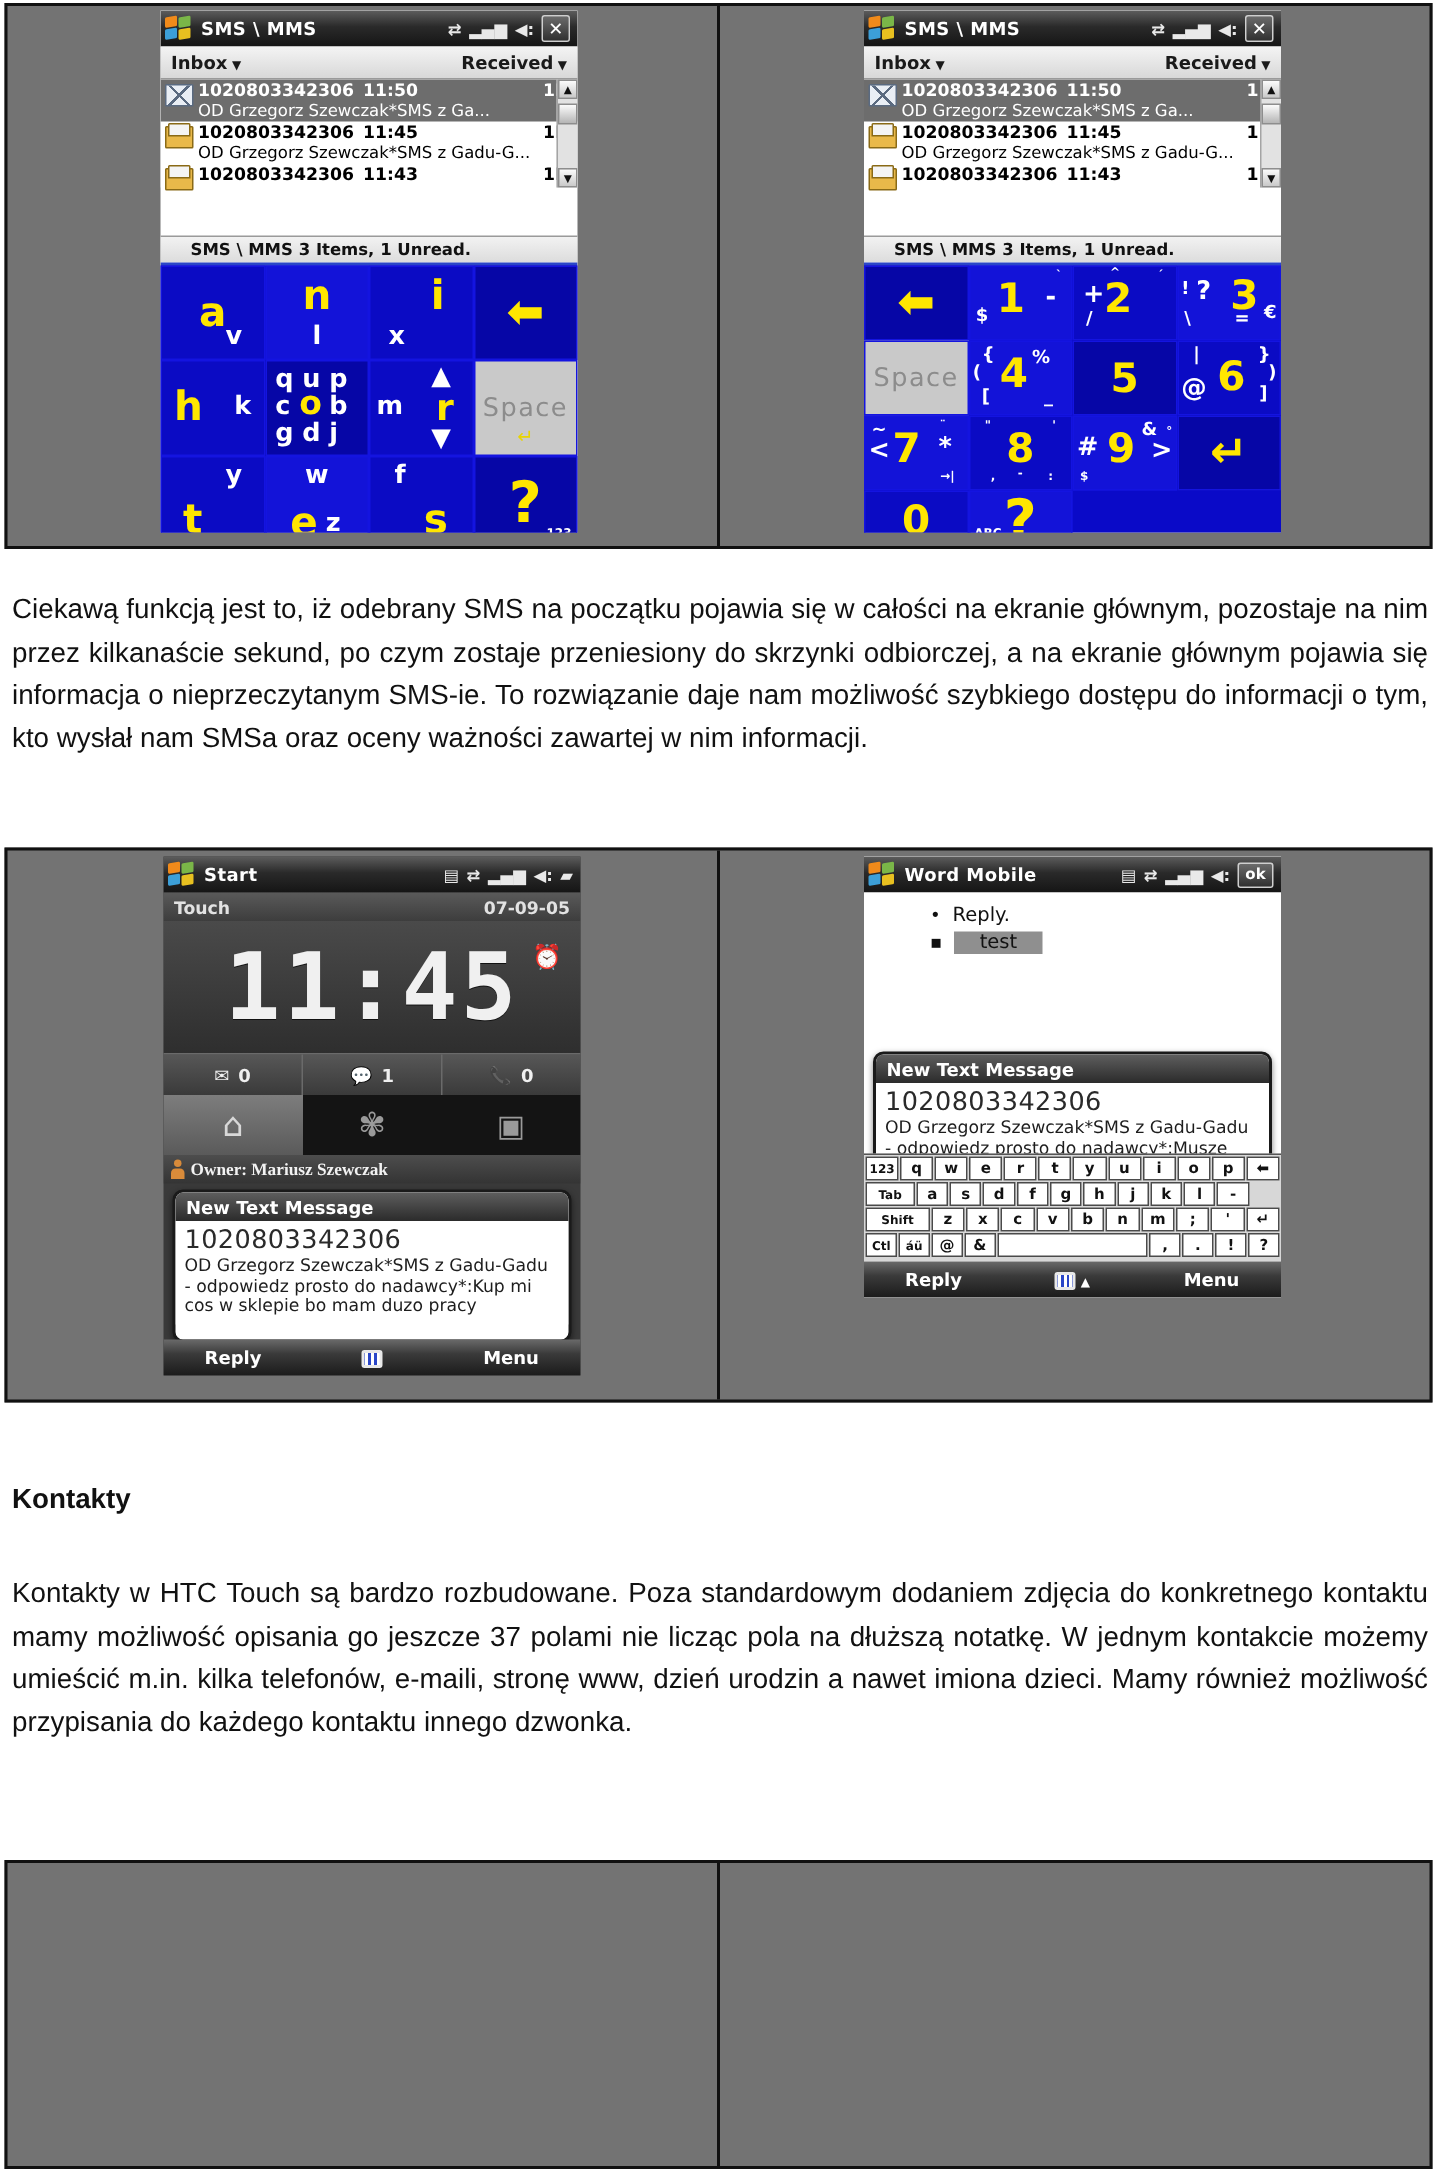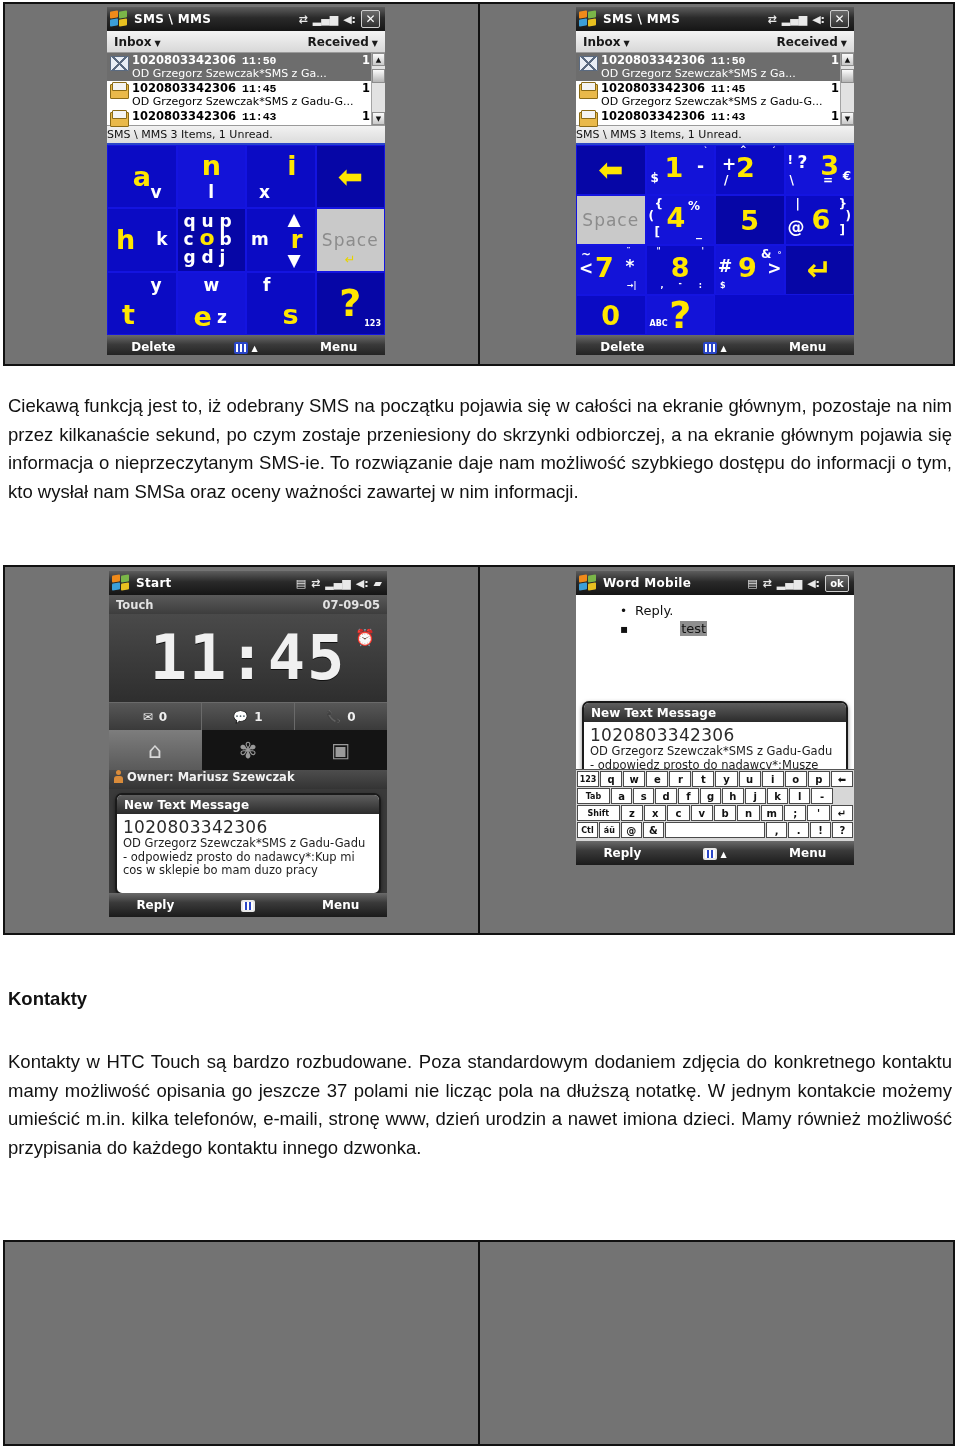--- a/index.html
+++ b/index.html
@@ -49,34 +49,34 @@
   .env.unread{background:#e9eef5;border:1px solid #5a6a80;}
   .env.unread:after{content:"";position:absolute;left:0;top:0;width:100%;height:100%;
      background:linear-gradient(135deg,transparent 46%,#5a6a80 46%,#5a6a80 54%,transparent 54%),
                 linear-gradient(225deg,transparent 46%,#5a6a80 46%,#5a6a80 54%,transparent 54%);}
   .env.read{background:#e9b94a;border:1px solid #8a6a16;}
   .env.read:after{content:"";position:absolute;left:1px;top:-3px;width:13px;height:7px;
      background:#f4f4f4;border:1px solid #8a6a16;border-radius:1px 1px 0 0;}
   .mtxt{flex:1 1 auto;font-size:11.5px;line-height:13px;}
   .mline1{display:flex;font-weight:bold;}
   .mnum{flex:0 0 auto;width:110px;}
-  .mtime{flex:0 0 auto;width:48px;font-family:Liberation Mono, monospace;}
+  .mtime{flex:0 0 auto;width:48px;}
   .msize{flex:1 1 auto;text-align:right;padding-right:6px;}
   .mline2{font-size:11px;white-space:nowrap;overflow:hidden;}
   .scroll{position:absolute;right:0;top:0;width:13px;height:100%;
           background:#e2e2e2;border-left:1px solid #a4a4a4;
           display:flex;flex-direction:column;align-items:center;justify-content:space-between;}
   .sbtn{width:13px;height:13px;background:linear-gradient(180deg,#fbfbfb,#c9c9c9);
         border:1px solid #8d8d8d;box-sizing:border-box;font-size:7px;display:flex;
         align-items:center;justify-content:center;color:#111;}
   .sthumb{width:11px;height:12px;background:linear-gradient(180deg,#fbfbfb,#b5b5b5);
           border:1px solid #8d8d8d;}
   .statusbar{height:17px;background:linear-gradient(180deg,#f2f2f2,#dcdcdc);
              border-top:1px solid #9a9a9a;border-bottom:2px solid #2a46c8;
-             font-size:11px;font-weight:normal;display:flex;align-items:center;padding-left:0;color:#111;}
+             font-size:11px;font-weight:bold;display:flex;align-items:center;padding-left:20px;color:#111;margin-top:32px;}
 
   
   .keypad{position:relative;background:#0a0ac8;}
   .kgrid{display:grid;grid-template-columns:1fr 1fr 1fr 1fr;grid-template-rows:1fr 1fr 1fr;height:100%;}
   .kcell{position:relative;border:1px solid #1414e0;box-sizing:border-box;
          background:#0b0bc4;display:flex;align-items:center;justify-content:center;}
   .kcell.alt{background:#1313d8;}
   .kcell.gray{background:#c9c9c9;}
   .kcell.dark{background:#0606a6;}
   .big{color:#ffe600;font-weight:bold;font-size:27px;line-height:1;}
@@ -114,40 +114,40 @@
   .cntrow{height:27px;display:flex;background:linear-gradient(180deg,#575757,#3a3a3a);
           border-top:1px solid #6a6a6a;}
   .cnt{flex:1 1 0;display:flex;align-items:center;justify-content:center;gap:6px;
        color:#f0f0f0;font-size:12px;font-weight:bold;}
   .cnt + .cnt{border-left:1px solid #6a6a6a;}
   .launchrow{height:40px;display:flex;}
   .lq{flex:1 1 0;display:flex;align-items:center;justify-content:center;}
   .lq.lit{background:linear-gradient(180deg,#7d7d7d,#5a5a5a);}
   .lq.blk{background:#141414;}
   .ownerrow{height:19px;background:linear-gradient(180deg,#4d4d4d,#343434);
-            display:flex;gap:5px;padding-left:5px;
-            color:#f2f2f2;font-size:11.5px;font-weight:bold;}
+            display:flex;align-items:center;gap:5px;padding-left:5px;
+            color:#f2f2f2;font-size:11.5px;font-weight:bold;font-family:Liberation Serif, serif;}
   .person{width:8px;height:13px;position:relative;flex:0 0 auto;}
   .person:before{content:"";position:absolute;left:2px;top:0;width:5px;height:5px;border-radius:50%;background:#d98b3a;}
   .person:after{content:"";position:absolute;left:0;top:6px;width:9px;height:7px;border-radius:3px 3px 0 0;background:#d98b3a;}
 
   .popup{position:absolute;left:6px;right:6px;background:#fff;border:2px solid #1a1a1a;
          border-radius:7px;overflow:hidden;box-shadow:0 2px 4px rgba(0,0,0,.5);}
   .popuphd{height:19px;background:linear-gradient(180deg,#5e5e5e,#2b2b2b);
            color:#fff;font-size:12px;font-weight:bold;display:flex;align-items:center;padding-left:7px;}
   .popupbody{padding:3px 6px 5px 6px;background:#fff;}
   .bignum{font-size:17px;color:#2a2a2a;letter-spacing:.3px;line-height:20px;}
   .bodytxt{font-size:11.5px;color:#1d1d1d;line-height:13.5px;}
 
   
   .wmdoc{background:#fff;position:relative;}
   .bullet{display:flex;align-items:baseline;gap:8px;padding-left:44px;}
   .bullet .dot{font-size:12px;color:#111;}
   .bullet .t{font-size:13px;color:#111;}
-  .selhl{background:#8f8f8f;color:#dcdcdc;padding:0 1px;margin-left:44px;}
+  .selhl{background:#8f8f8f;color:#dcdcdc;padding:0 17px;}
 
   .qwerty{background:#d7d7d7;border-top:1px solid #555;padding:1px 1px 2px 1px;}
   .krow{display:flex;gap:1px;margin-bottom:1px;}
   .kk{flex:1 1 0;height:16px;background:#fff;border:1px solid #4a4a4a;
       display:flex;align-items:center;justify-content:center;
       font-size:10px;font-weight:bold;color:#111;box-sizing:border-box;}
   .kk.w2{flex:1.6 1 0;}
   .kk.w3{flex:2.0 1 0;}
   .kk.spc{flex:5.2 1 0;}
   .kk.sm{font-size:8px;}

